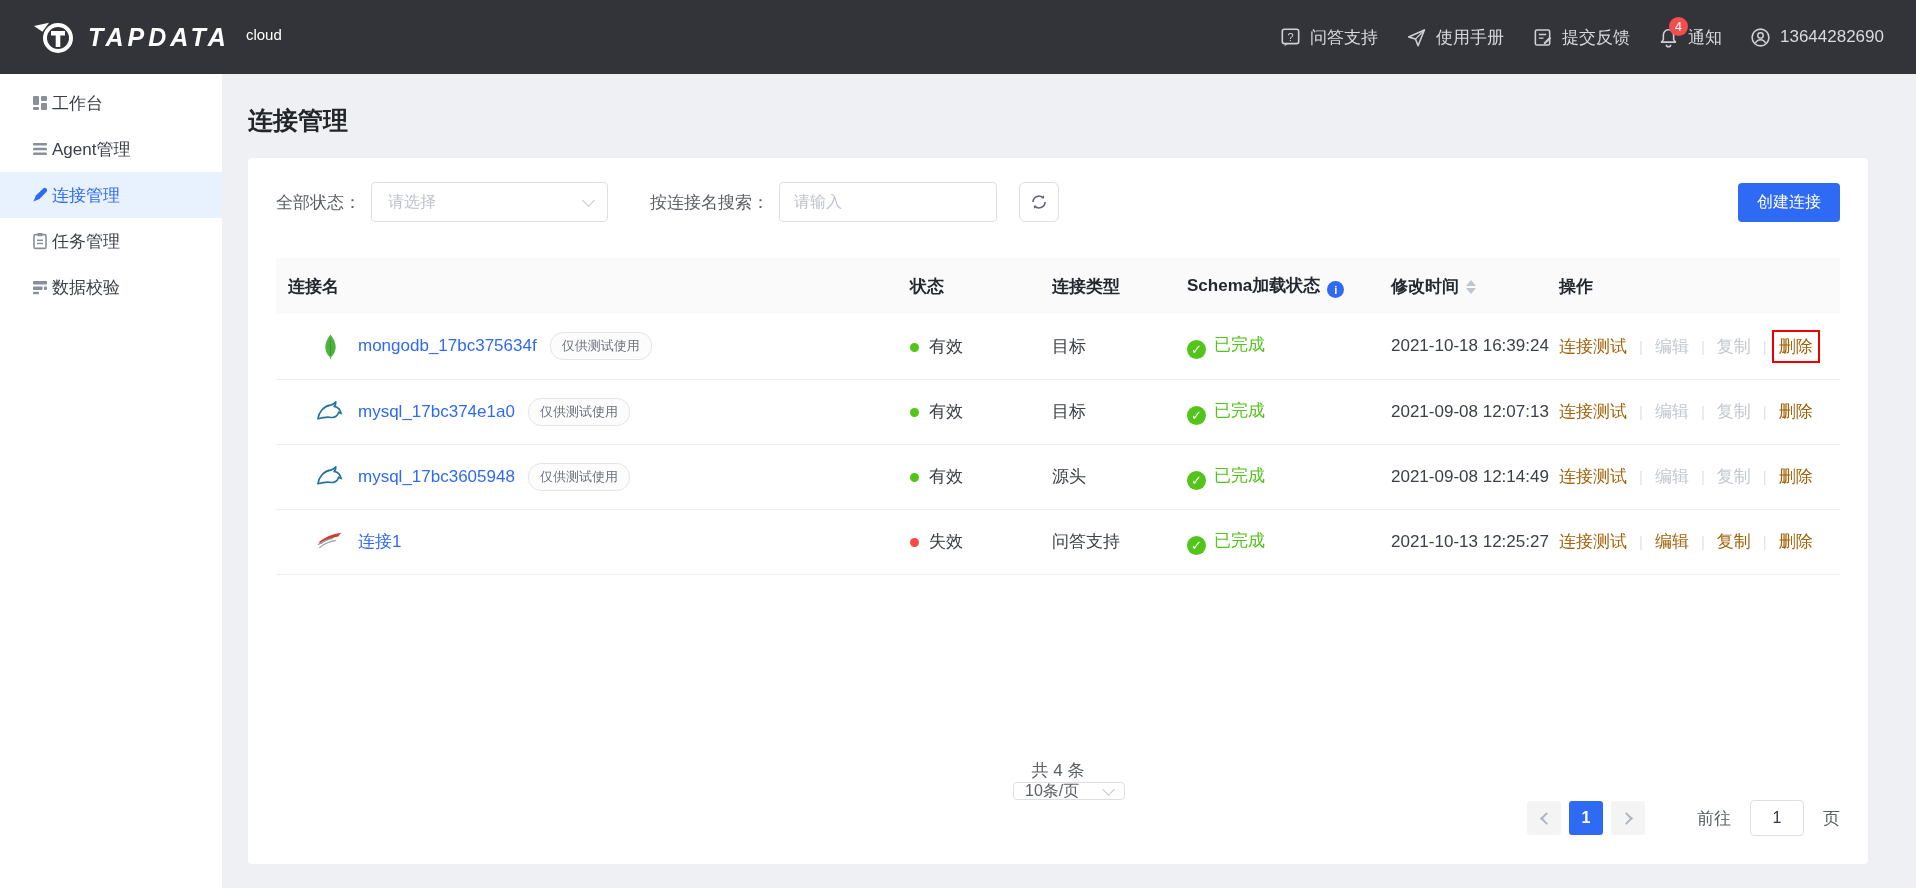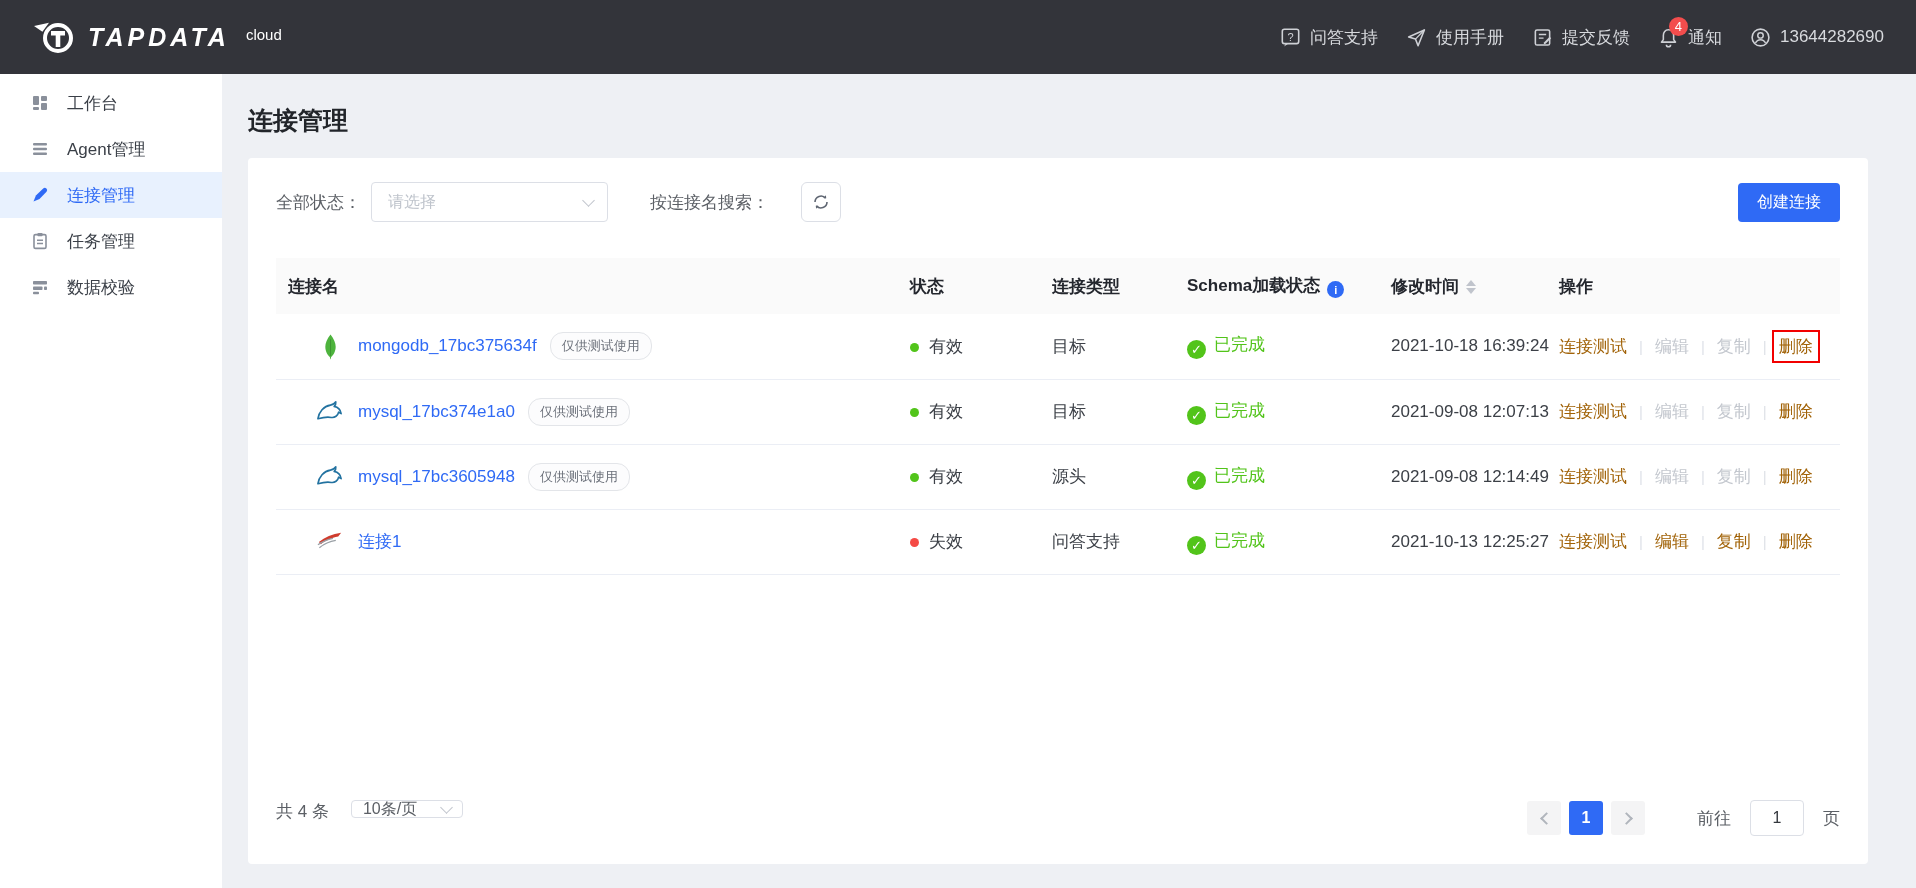--- a/index.html
+++ b/index.html
@@ -16,21 +16,21 @@
   .brand-suffix { align-self:flex-start; margin-top:9px; margin-left:4px; font-size:15px; color:#fff; }
   .top-nav { margin-left:auto; display:flex; align-items:center; gap:28px; font-size:17px; color:#d8dade; }
   .top-item { display:flex; align-items:center; gap:9px; cursor:pointer; }
   .top-icon { width:21px; height:21px; display:flex; color:#cfd1d6; }
   .bell-wrap { position:relative; }
   .nav-badge { position:absolute; top:-10px; left:11px; background:#f34d4d; color:#fff; min-width:19px; height:19px;
     border-radius:10px; font-size:13px; display:flex; align-items:center; justify-content:center; padding:0 4px; }
   
   .app-body { display:flex; height:814px; }
   .sidebar { width:222px; background:#fff; padding-top:6px; flex-shrink:0; }
-  .side-item { height:46px; display:flex; align-items:center; padding-left:30px; gap:17px; font-size:17px; color:#3a3f47; cursor:pointer; }
+  .side-item { height:46px; display:flex; align-items:center; padding-left:30px; gap:2px; font-size:17px; color:#3a3f47; cursor:pointer; }
   .side-item .sicon { width:20px; height:20px; display:flex; color:#8a909b; }
   .side-item.active { background:#e8f1fe; color:#2f6af5; }
   .side-item.active .sicon { color:#2f6af5; }
   .main { flex:1; padding:26px 48px 0 26px; }
   .page-title { font-size:25px; font-weight:600; color:#22252a; margin:4px 0 21px; }
   .card { background:#fff; border-radius:4px; height:706px; padding:24px 28px 18px; display:flex; flex-direction:column; }
   
   .toolbar { display:flex; align-items:center; font-size:17px; color:#5c6066; }
   .flabel { margin-right:10px; }
   .sel { height:40px; border:1px solid #dcdfe6; border-radius:4px; display:flex; align-items:center; padding:0 14px; cursor:pointer; background:#fff; }
@@ -69,21 +69,21 @@
     align-items:center; justify-content:center; margin-left:7px; vertical-align:-3px; cursor:pointer; }
   .sort { display:inline-flex; flex-direction:column; margin-left:7px; vertical-align:middle; cursor:pointer; }
   .caret { display:block; width:0; height:0; border-left:5px solid transparent; border-right:5px solid transparent; }
   .caret.up { border-bottom:6px solid #c0c4cc; margin-bottom:2px; }
   .caret.down { border-top:6px solid #c0c4cc; }
   .act { color:#a16207; text-decoration:none; cursor:pointer; }
   .act[data-state="disabled"] { color:#c3c7ce; cursor:default; }
   .act[data-highlight="true"] { outline:2px solid #f20000; outline-offset:5px; }
   .sep { color:#dfe2e8; margin:0 12px; font-size:15px; }
   
-  .pager { margin-top:auto; display:flex; align-items:flex-start; font-size:17px; color:#5c6066; padding-bottom:10px; }
+  .pager { margin-top:auto; display:flex; align-items:center; font-size:17px; color:#5c6066; padding-bottom:10px;flex-direction:column; }
   .size-sel { width:112px; height:18px; margin-left:22px; padding:0 11px; }
   .size-sel .val { font-size:16px; }
   .pg-group { margin-left:auto; display:flex; align-items:center; gap:8px; }
   .pg-btn { width:34px; height:34px; border:none; border-radius:3px; background:#f4f4f5; color:#b0b5bc; font-size:16px;
     display:flex; align-items:center; justify-content:center; cursor:pointer; }
   .pg-btn.active { background:#2f6af5; color:#fff; font-weight:bold; font-size:16px; font-family:"Liberation Sans", sans-serif; }
   .arr { width:9px; height:9px; border-top:2px solid currentColor; border-right:2px solid currentColor; display:block; }
   .arr.left { transform:rotate(-135deg); margin-left:4px; }
   .arr.right { transform:rotate(45deg); margin-right:4px; }
   .goto-label { margin-left:44px; margin-right:11px; }
@@ -216,20 +216,21 @@
 
     <section class="card">
 
       <div class="toolbar">
         <span class="flabel">全部状态：</span>
         <div class="sel status-sel">
           <span class="ph">请选择</span>
           <span class="chevron"></span>
         </div>
         <span class="flabel search-label">按连接名搜索：</span>
+        <input class="search-input" type="text" placeholder="请输入" style="">
         <button class="refresh-btn">
           <span style="display:flex;">
             <svg viewBox="0 0 20 20" width="20" height="20">
                 <path d="M16 10a6 6 0 01-10.6 3.8" fill="none" stroke="currentColor" stroke-width="1.6"></path>
                 <path d="M4 10a6 6 0 0110.6-3.8" fill="none" stroke="currentColor" stroke-width="1.6"></path>
                 <path d="M14.9 3.2l.3 3.1-3-.4z" fill="currentColor"></path>
                 <path d="M5.1 16.8l-.3-3.1 3 .4z" fill="currentColor"></path>
               </svg>
           </span>
         </button>

